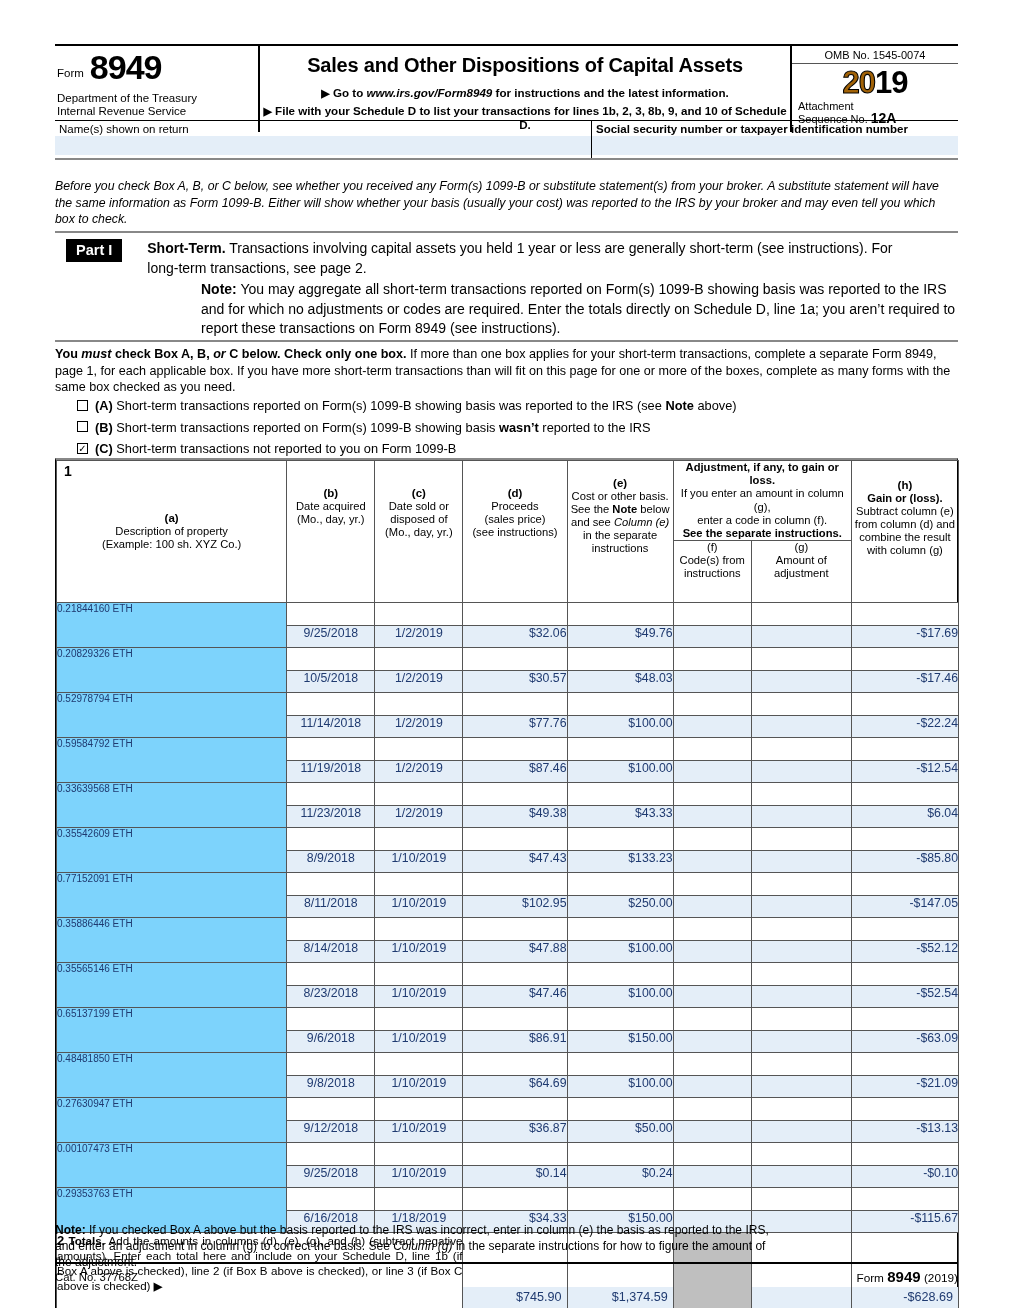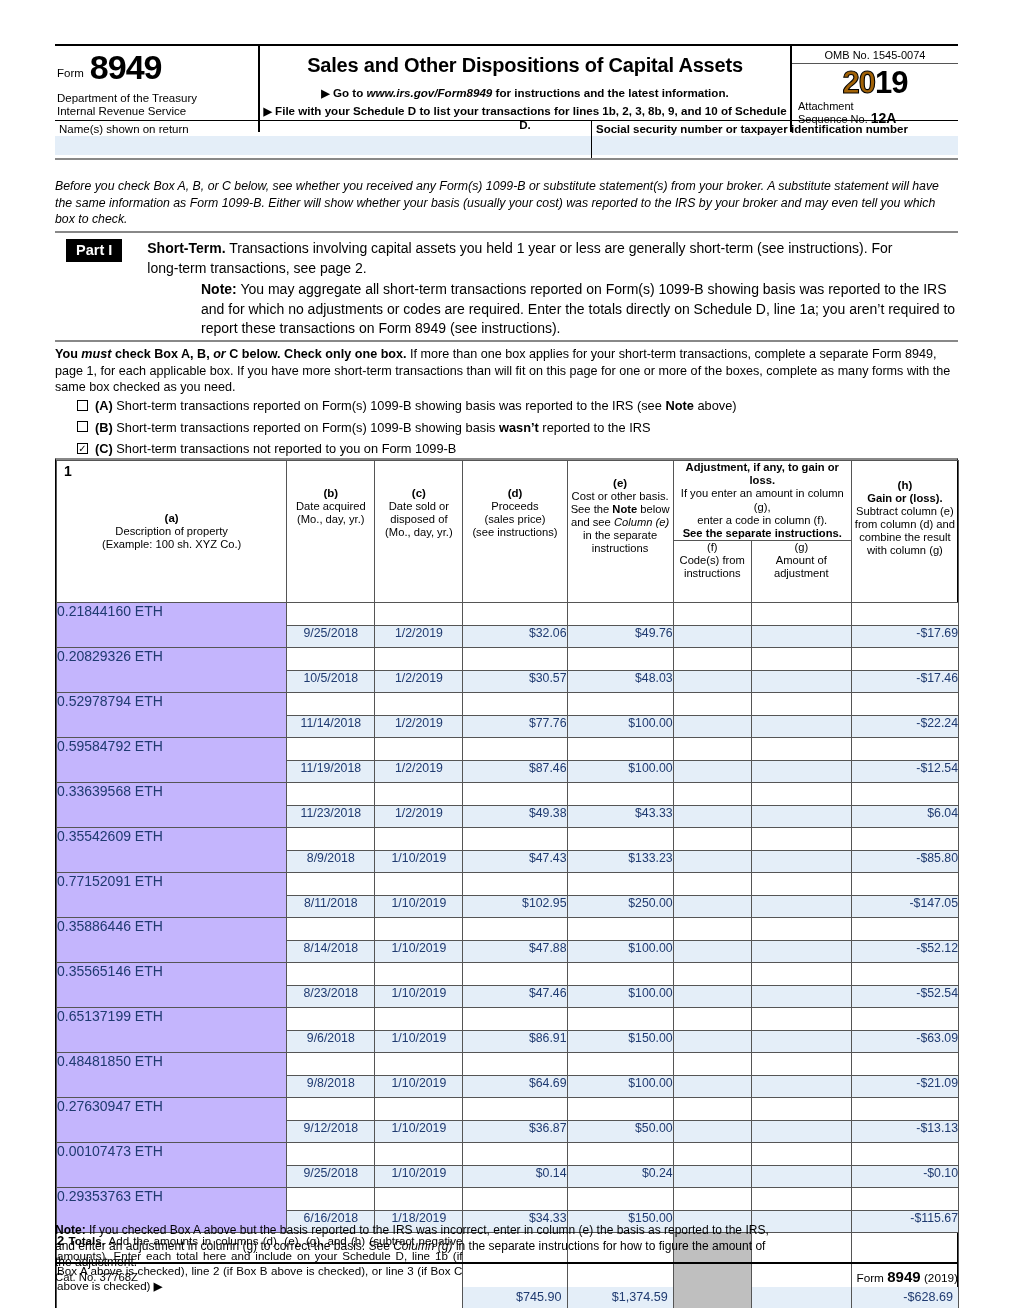--- a/index.html
+++ b/index.html
@@ -119,21 +119,21 @@
     height:56px;text-align:center;font-size:11.2px;line-height:13.2px;
     padding-top:3px;box-sizing:border-box;
   }
   .adj-sub{height:62px;text-align:center;font-size:11.2px;line-height:13px;padding-top:12px;box-sizing:border-box;}
   .line1no{font-size:14px;font-weight:bold;padding:4px 0 0 7px;text-align:left;}
 
   
   .drow-desc td{height:22px;}
   .drow-val td{height:21px;}
   .desc-cell{
-    background:#c4b5fd;color:#1f3a70;font-size:14px;
+    background:#7dd3fc;color:#1f3a70;font-size:10px;
     padding:3px 0 0 4px;vertical-align:top;margin-left:24px;
   }
   .val{
     background:#e4eef8;color:#1f3a70;font-size:12.3px;
     text-align:right;padding:3px 5px 0 0;vertical-align:top;
   }
   .val.ctr{text-align:center;padding-right:0;}
   .blank{background:#fff;}
   .rowsep td{border-top:2px solid #555;}
 

